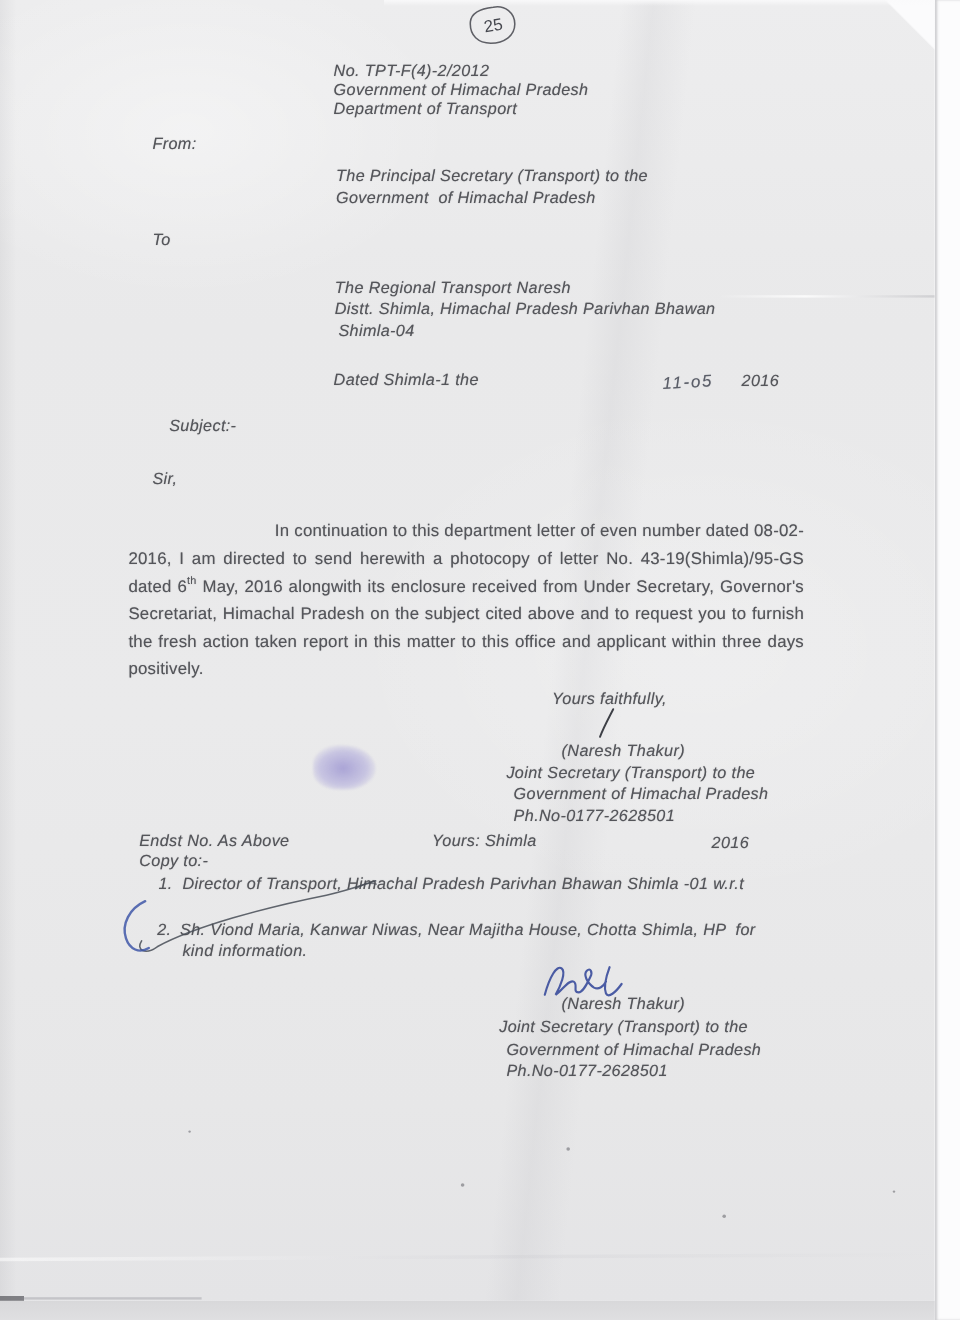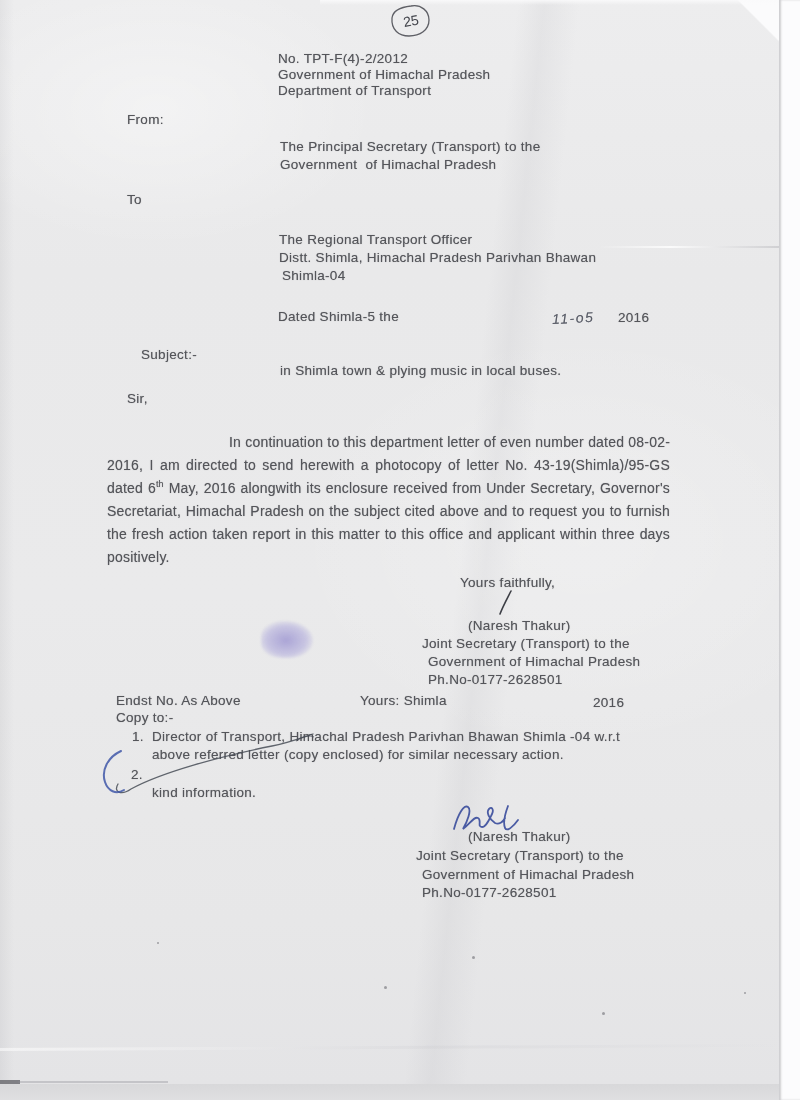--- a/index.html
+++ b/index.html
@@ -51,21 +51,21 @@
     position:absolute;left:0;top:1080px;width:20px;height:4px;background:#5e5e63;opacity:.75;
   }
   .bottom-edge-faint{
     position:absolute;left:18px;top:1081px;width:150px;height:2px;background:#8a8a90;opacity:.35;
   }
   .speck{position:absolute;width:3px;height:3px;border-radius:50%;background:#6d6d73;opacity:.6;}
 
   
   .t{
     position:absolute;color:#54555a;font-size:13.5px;letter-spacing:.3px;
-    text-shadow:0 0 .8px rgba(84,85,90,.55);white-space:pre;line-height:1;
+    text-shadow:0 0 .8px rgba(84,85,90,.55);white-space:pre;line-height:1;font-style:italic;
   }
   .body-par{
     position:absolute;left:107px;top:417px;width:563px;
     font-size:14px;line-height:23px;color:#54555a;letter-spacing:.2px;
     text-align:justify;text-indent:122px;
     text-shadow:0 0 .8px rgba(84,85,90,.55);
   }
   .body-par sup{font-size:9px;line-height:0;margin-top:32px;}
   
   .hand{
@@ -93,30 +93,29 @@
 
   <div class="t" style="left:278px;top:52px">No. TPT-F(4)-2/2012</div>
   <div class="t" style="left:278px;top:68px">Government of Himachal Pradesh</div>
   <div class="t" style="left:278px;top:84px">Department of Transport</div>
 
   <div class="t" style="left:127px;top:113px">From:</div>
   <div class="t" style="left:280px;top:140px">The Principal Secretary (Transport) to the</div>
   <div class="t" style="left:280px;top:158px">Government  of Himachal Pradesh</div>
 
   <div class="t" style="left:127px;top:193px">To</div>
-  <div class="t" style="left:279px;top:233px">The Regional Transport Officer</div>
+  <div class="t" style="left:279px;top:233px">The Regional Transport Naresh</div>
   <div class="t" style="left:279px;top:251px">Distt. Shimla, Himachal Pradesh Parivhan Bhawan</div>
   <div class="t" style="left:282px;top:269px">Shimla-04</div>
 
-  <div class="t" style="left:278px;top:310px">Dated Shimla-5 the</div>
+  <div class="t" style="left:278px;top:310px">Dated Shimla-1 the</div>
   <div class="hand" style="left:552px;top:310px">11-o5</div>
   <div class="t" style="left:618px;top:311px">2016</div>
 
   <div class="t" style="left:141px;top:348px">Subject:-</div>
-  <div class="t" style="left:280px;top:364px">in Shimla town &amp; plying music in local buses.</div>
 
   <div class="t" style="left:127px;top:392px">Sir,</div>
 
   <p class="body-par"><span>In continuation to this department letter of even number dated 08-02-2016, I am directed to send herewith a photocopy of letter No. 43-19(Shimla)/95-GS dated 6</span><sup>th</sup><span> May, 2016 alongwith its enclosure received from Under Secretary, Governor's Secretariat, Himachal Pradesh on the subject cited above and to request you to furnish the fresh action taken report in this matter to this office and applicant within three days positively.</span></p>
 
   <div class="t" style="left:460px;top:576px">Yours faithfully,</div>
   <svg class="mark" style="left:492px;top:588px" width="24" height="28">
     <path d="M8,26 C11,18 16,9 19,3" fill="none" stroke="#3d3f46" stroke-width="1.6" stroke-linecap="round"></path>
   </svg>
   <div class="smudge"></div>
@@ -124,24 +123,24 @@
   <div class="t" style="left:422px;top:637px">Joint Secretary (Transport) to the</div>
   <div class="t" style="left:428px;top:655px">Government of Himachal Pradesh</div>
   <div class="t" style="left:428px;top:673px">Ph.No-0177-2628501</div>
 
   <div class="t" style="left:116px;top:694px">Endst No. As Above</div>
   <div class="t" style="left:360px;top:694px">Yours: Shimla</div>
   <div class="t" style="left:593px;top:696px">2016</div>
   <div class="t" style="left:116px;top:711px">Copy to:-</div>
 
   <div class="t" style="left:132px;top:730px">1.</div>
-  <div class="t" style="left:152px;top:730px">Director of Transport, Himachal Pradesh Parivhan Bhawan Shimla -04 w.r.t</div>
-  <div class="t" style="left:152px;top:748px">above referred letter (copy enclosed) for similar necessary action.</div>
+  <div class="t" style="left:152px;top:730px">Director of Transport, Himachal Pradesh Parivhan Bhawan Shimla -01 w.r.t</div>
 
   <div class="t" style="left:131px;top:768px">2.</div>
+  <div class="t" style="left:150px;top:768px">Sh. Viond Maria, Kanwar Niwas, Near Majitha House, Chotta Shimla, HP  for</div>
   <div class="t" style="left:152px;top:786px">kind information.</div>
 
   <svg class="mark" style="left:100px;top:722px" width="245" height="80">
     <path d="M18,62 C13,70 21,74 31,67 C62,50 122,34 172,24 C187,21 201,16 213,12" fill="none" stroke="#474c56" stroke-width="1.3" stroke-linecap="round" opacity=".85"></path>
     <path d="M196,19 C203,14 209,13 214,15" fill="none" stroke="#474c56" stroke-width="1.1" opacity=".7"></path>
   </svg>
 
   <svg class="mark" style="left:98px;top:748px" width="32" height="52">
     <path d="M23,3 C10,9 3,22 7,34 C10,43 18,47 26,42" fill="none" stroke="#3f57a8" stroke-width="2" stroke-linecap="round" opacity=".85"></path>
   </svg>

